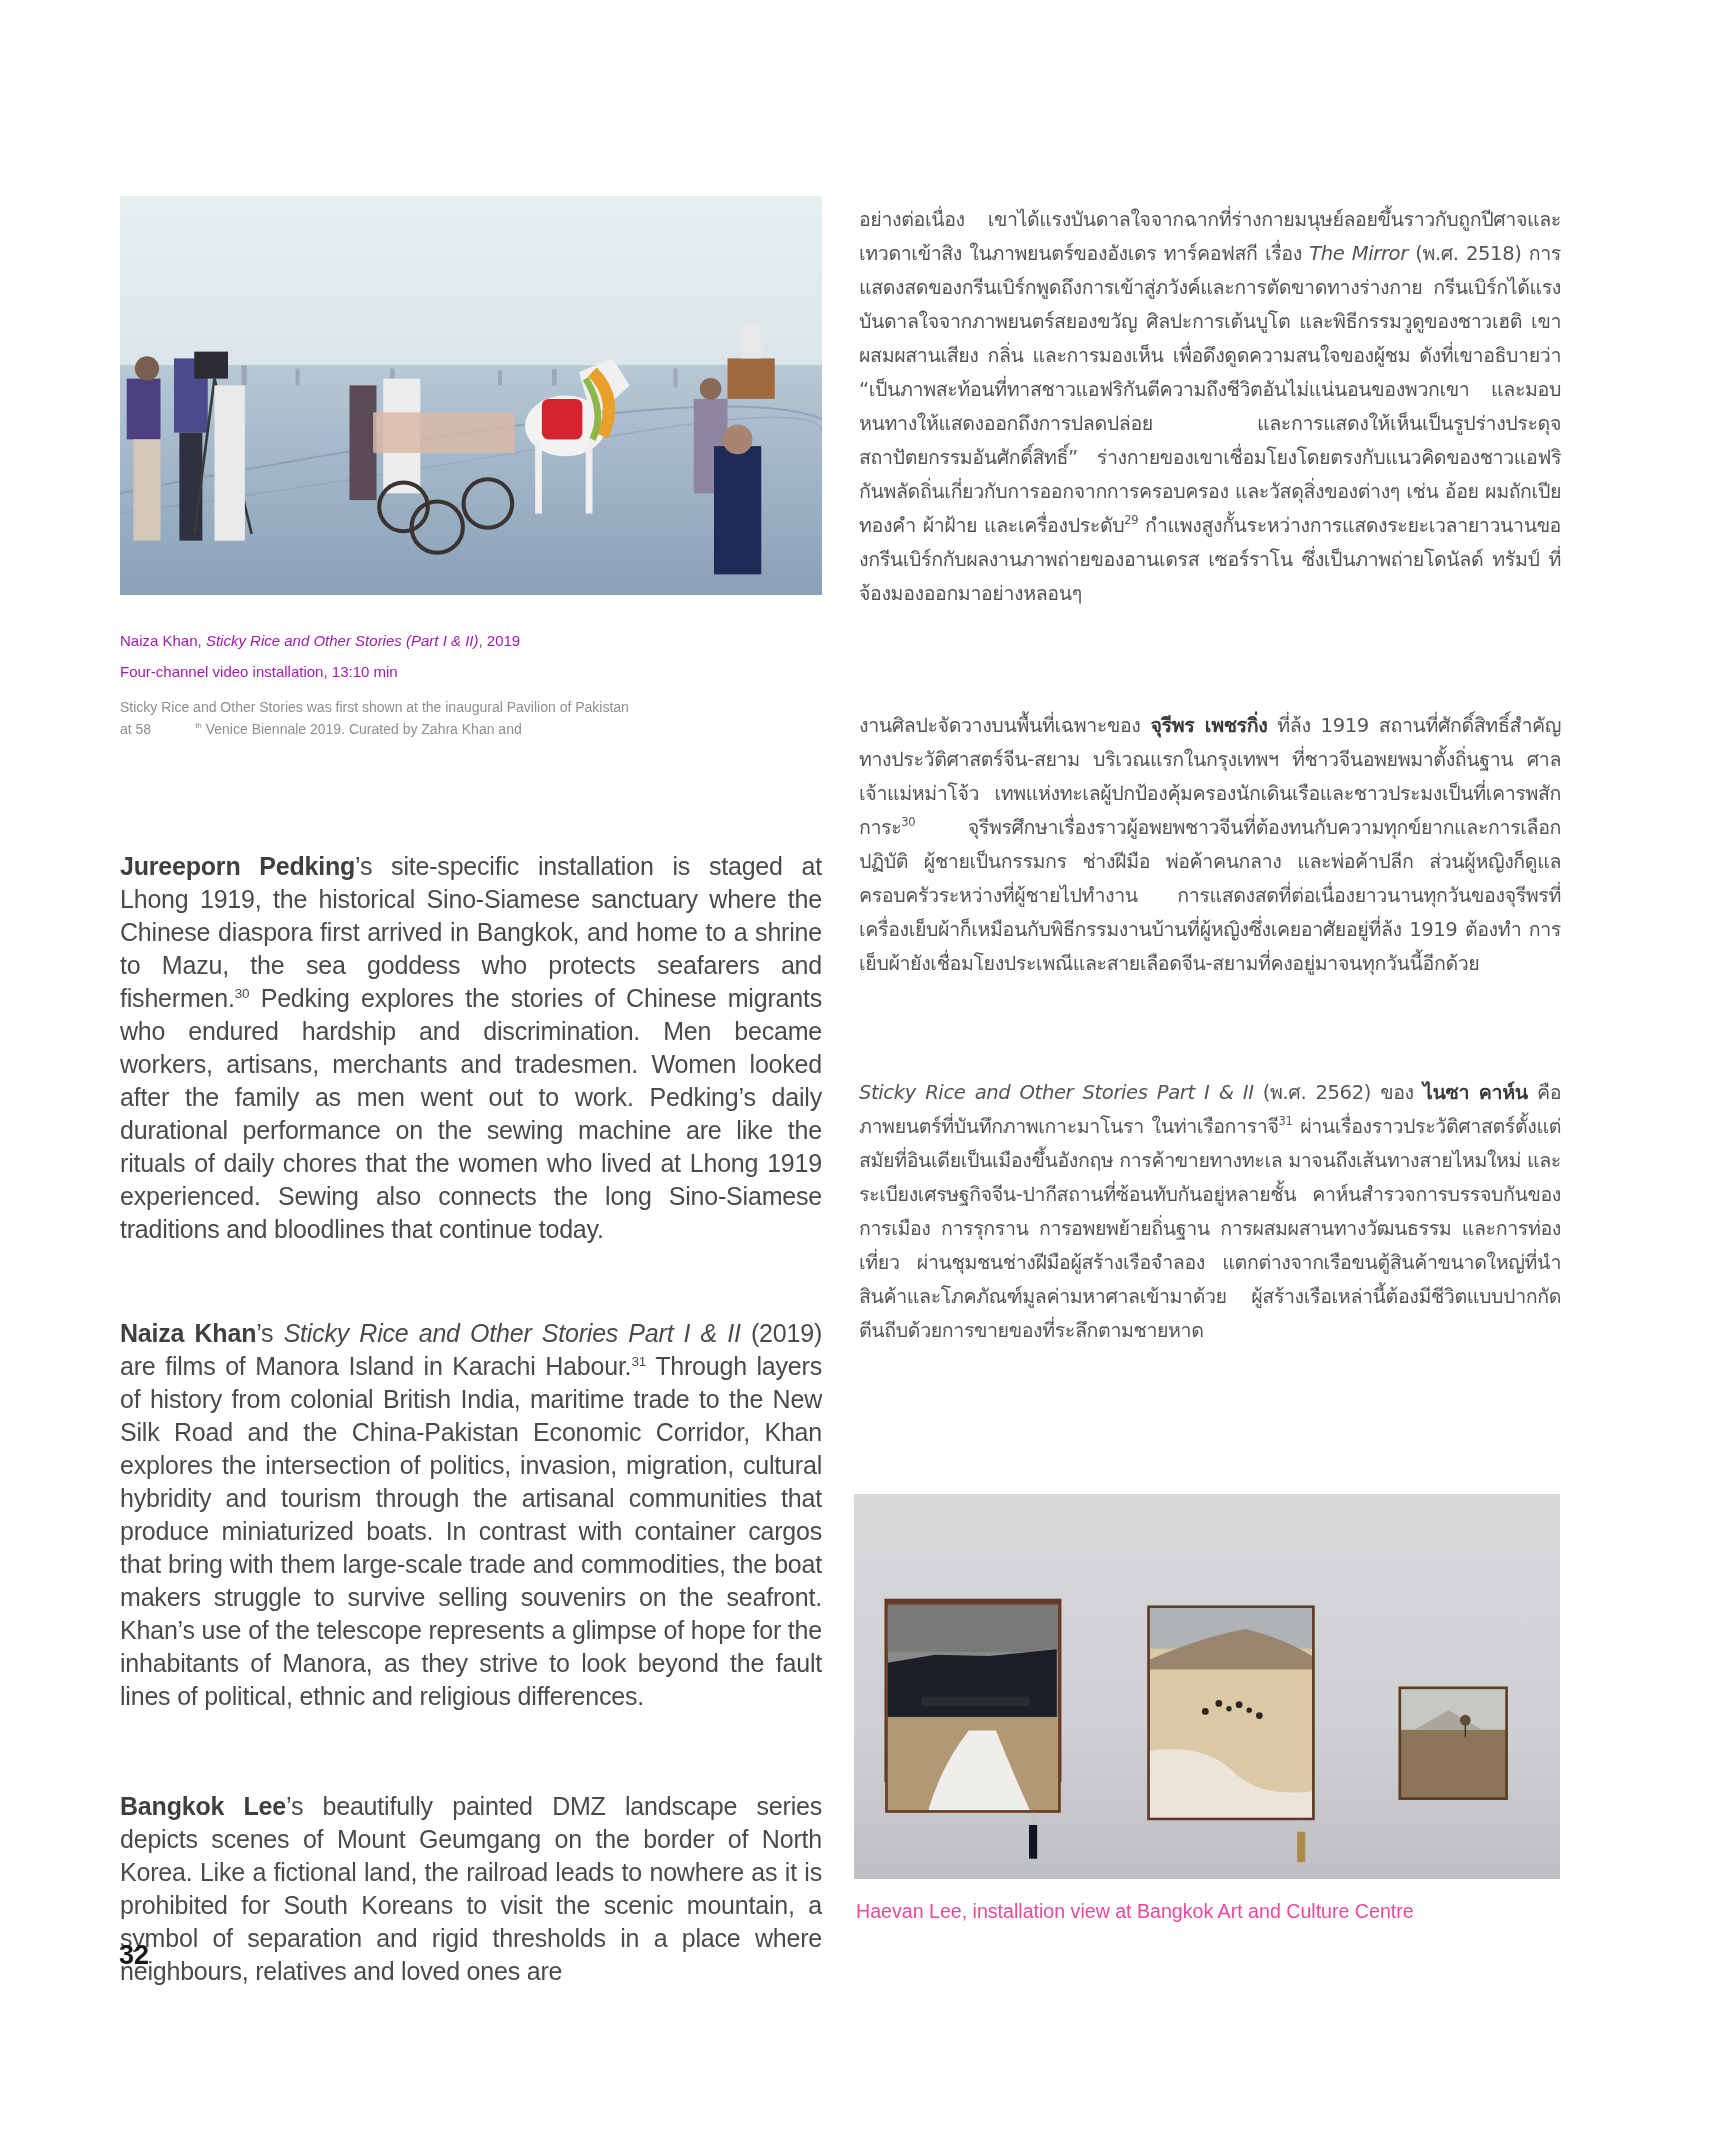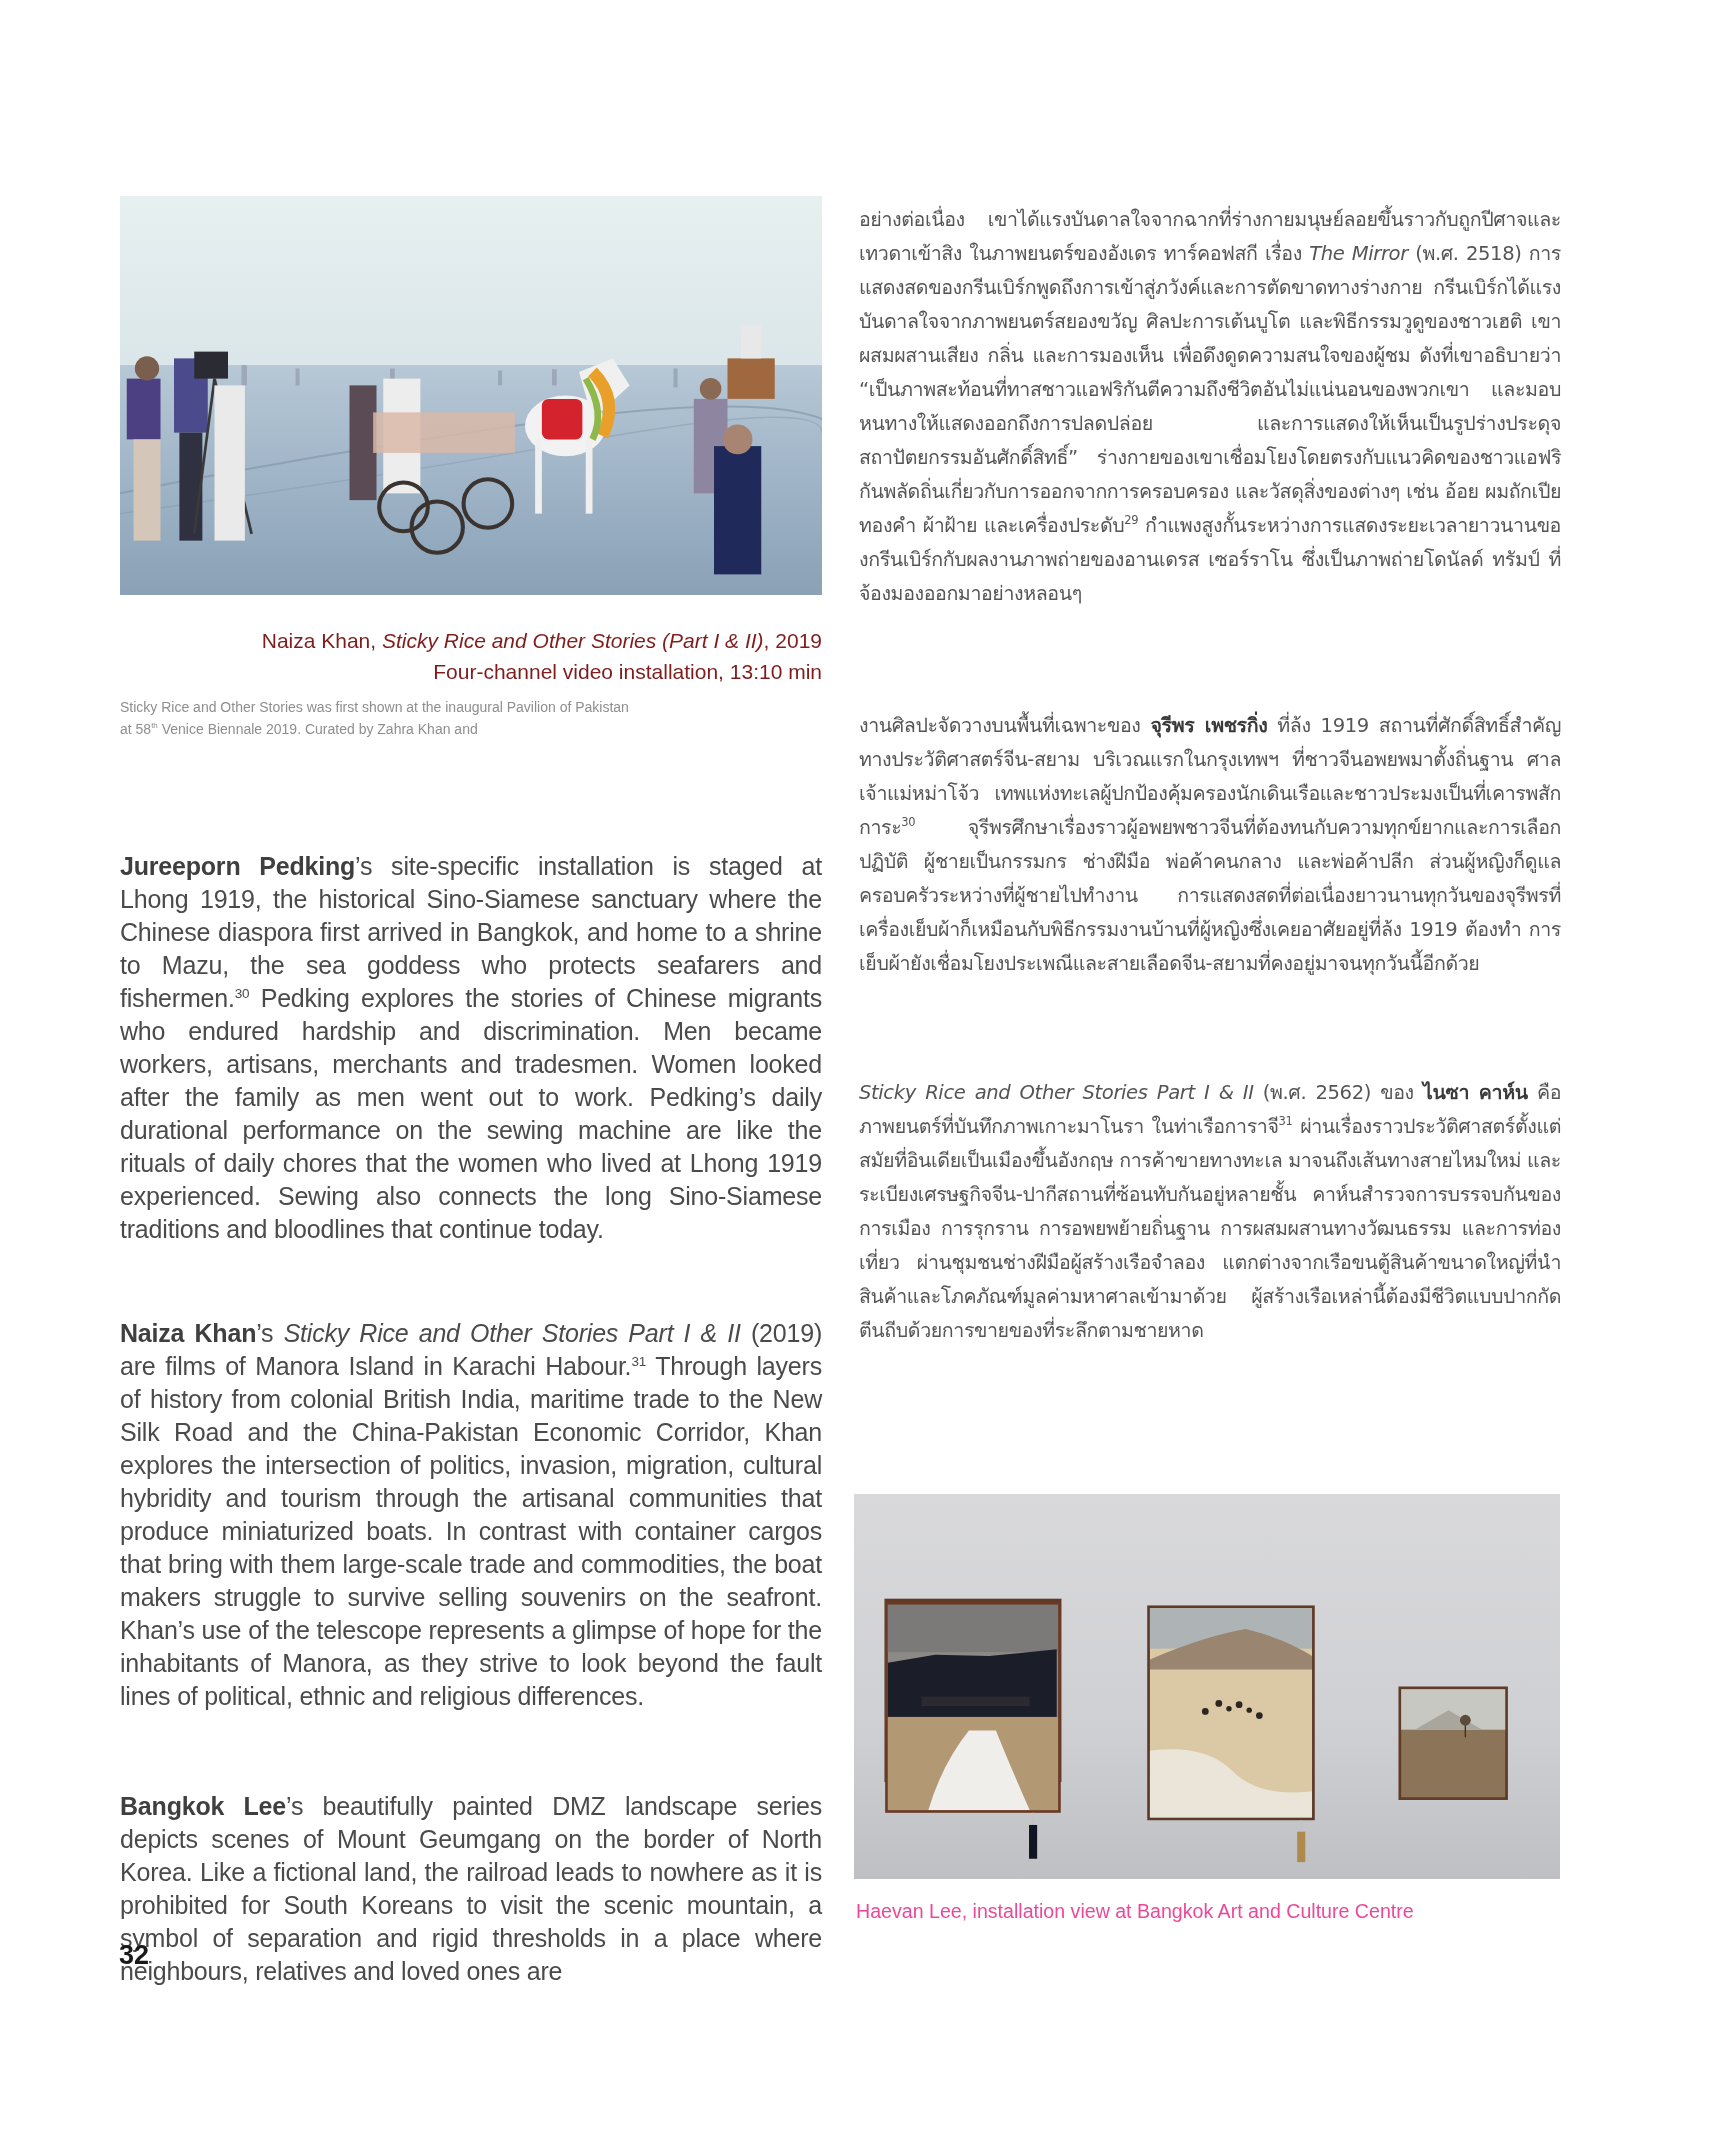--- a/index.html
+++ b/index.html
@@ -4,24 +4,24 @@
   <style>
     * { box-sizing: border-box; margin: 0; padding: 0; }
     html, body { width: 1731px; height: 2151px; background: #ffffff; overflow: hidden; }
     body { position: relative; font-family: "Liberation Sans", "DejaVu Sans", sans-serif; color: #4a4a4a; }
 
     .photo { position: absolute; overflow: hidden; }
     #photo-beach { left: 120px; top: 196px; width: 702px; height: 399px;
       background: linear-gradient(180deg, #e4eef0 0%, #dfeaec 36%, #c9d8e0 42%, #a7bccc 60%, #8ea7bd 100%); }
     #photo-gallery { left: 854px; top: 1494px; width: 706px; height: 385px; background: linear-gradient(180deg,#d9d9dc 0%, #cfd0d3 60%, #bfc0c3 100%); }
 
-    .caption-main { position: absolute; left: 120px; top: 625px; width: 702px; font-size: 21px; line-height: 31px; color: #7f1d1d; text-align: right; }
+    .caption-main { position: absolute; left: 120px; top: 625px; width: 702px; font-size: 15px; line-height: 31px; color: #a21caf; }
     .caption-main i { font-style: italic; }
     .caption-note { position: absolute; left: 120px; top: 696px; width: 702px; font-size: 14px; line-height: 22px; color: #8e8e8e; }
-    .caption-note sup { font-size: 8px; vertical-align: super; line-height: 0; }
+    .caption-note sup { font-size: 8px; vertical-align: super; line-height: 0; padding-left: 44px; }
 
     .en-body { position: absolute; left: 120px; width: 702px; font-size: 25px; line-height: 33px; color: #4a4a4a; text-align: justify; letter-spacing: -0.2px; }
     .en-body b { color: #3f3f3f; font-weight: bold; }
     .en-body i { font-style: italic; }
     .en-body sup { font-size: 13.5px; vertical-align: super; line-height: 0; }
     #para-pedking { top: 850px; }
     #para-khan { top: 1317px; }
     #para-lee { top: 1790px; }
 
     .th-body { position: absolute; left: 859px; width: 702px; font-family: "DejaVu Sans", sans-serif; font-size: 19.6px; line-height: 34px; color: #555555; text-align: justify; letter-spacing: -0.4px; }

